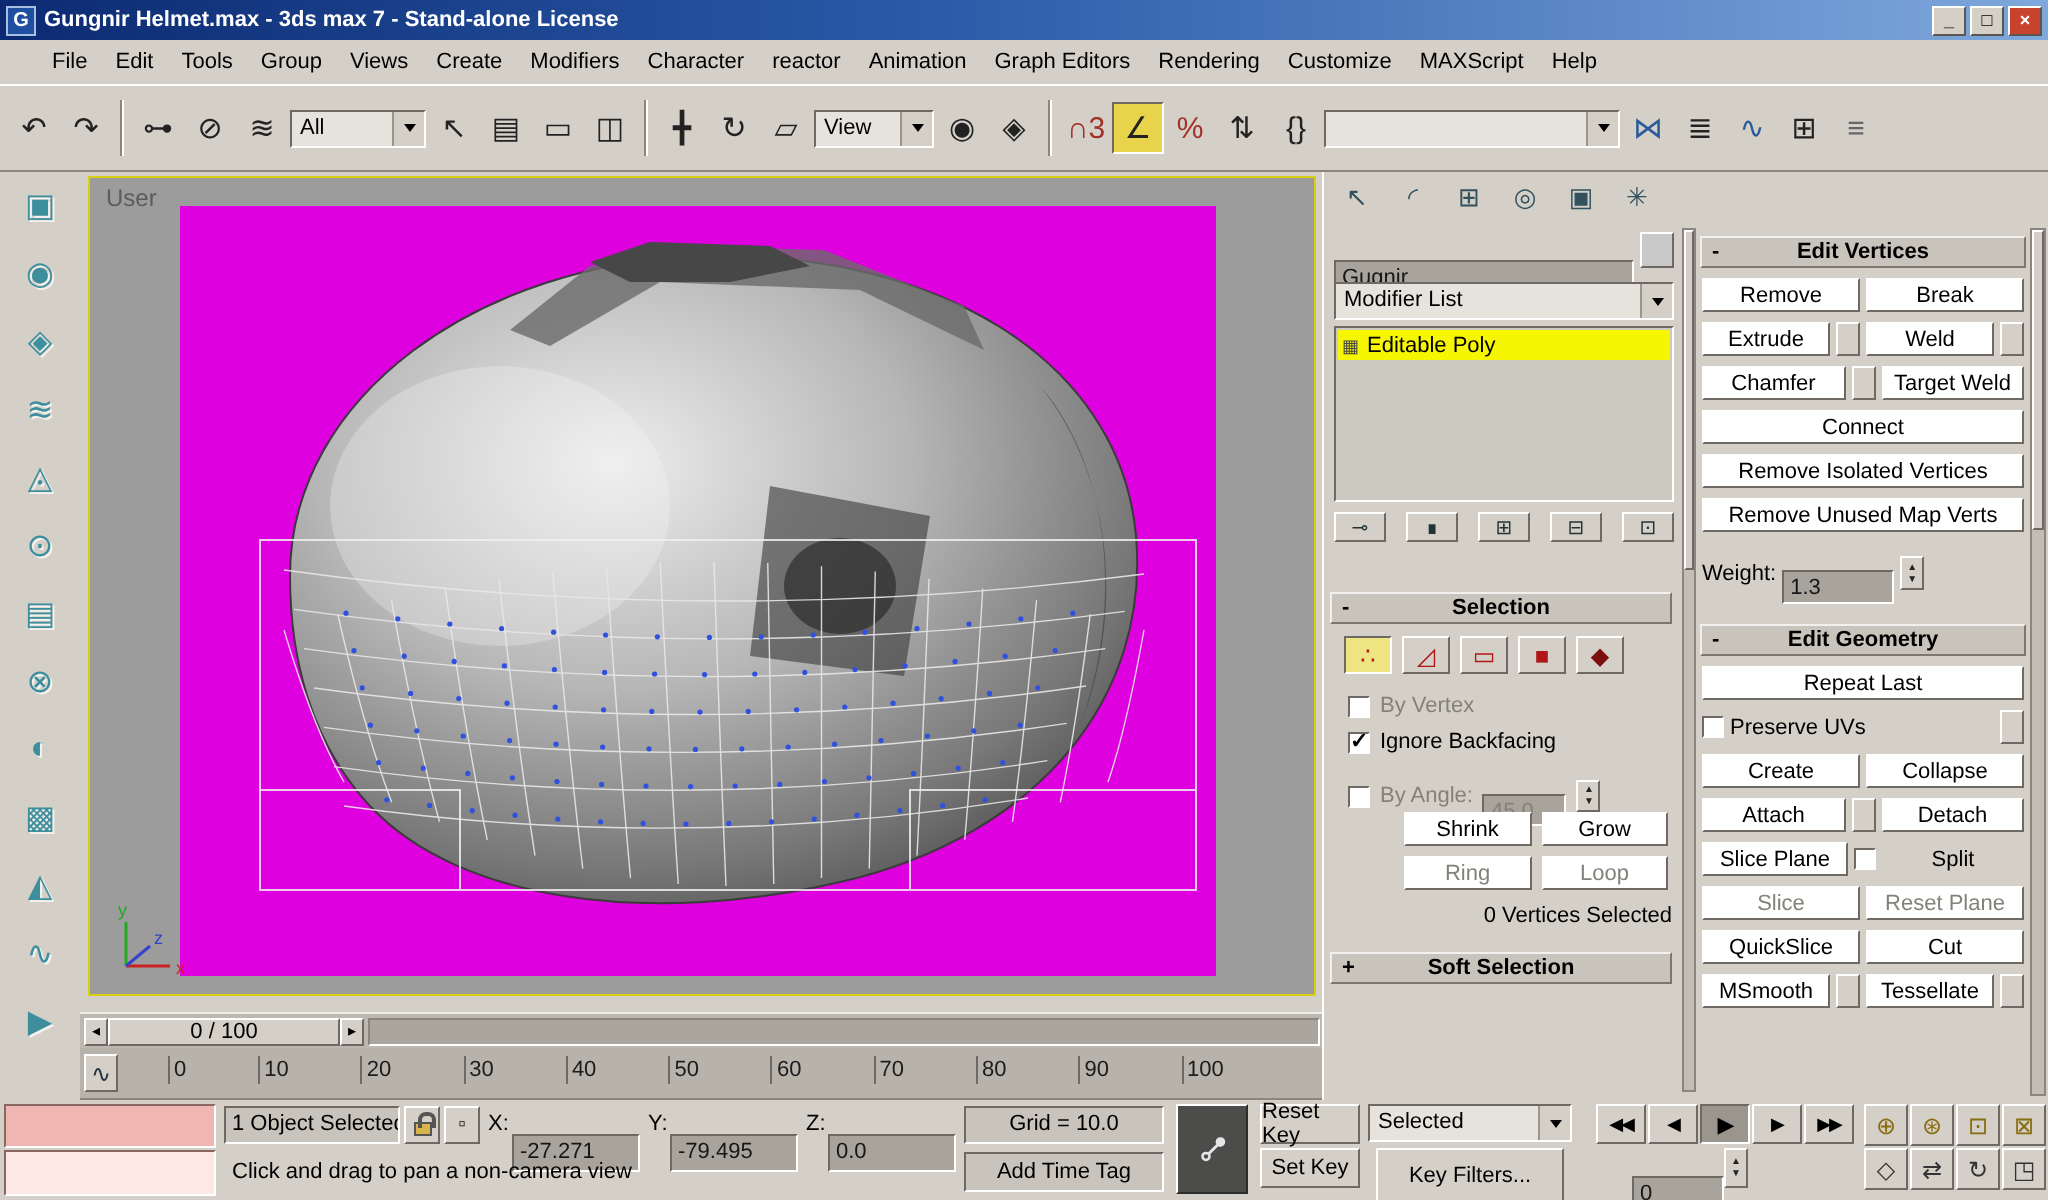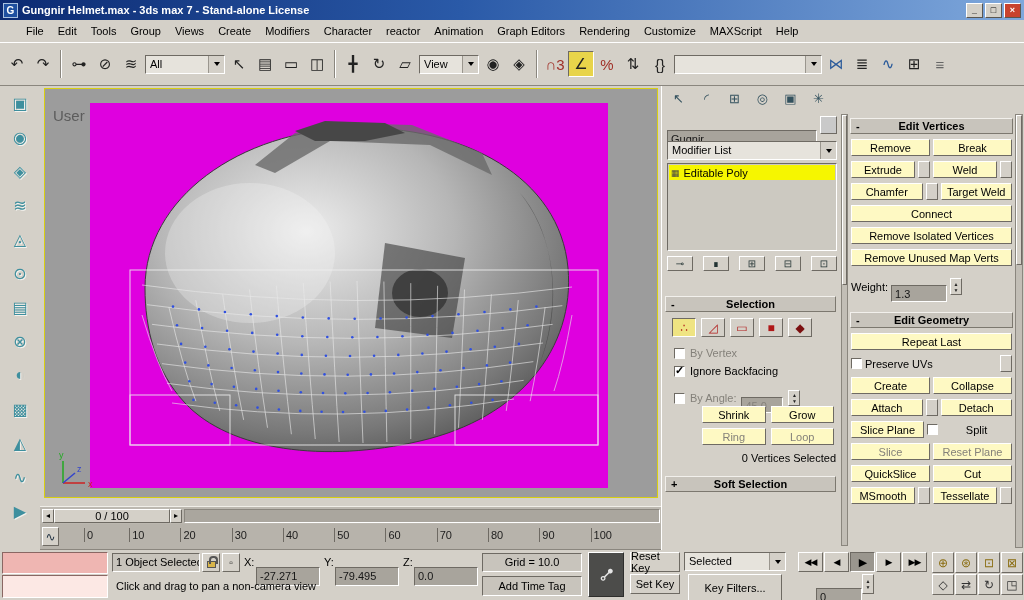--- a/index.html
+++ b/index.html
@@ -26,32 +26,32 @@
 .combo{display:flex;height:19px;border:1px solid;border-color:#6e6a63 #fff #fff #6e6a63;background:#e6e3dc;flex:none;}
 .combo .txt{flex:1;padding:2px 4px;white-space:nowrap;overflow:hidden;}
 .combo .dd{width:16px;background:#d4d0c8;border-left:1px solid #9a968e;display:flex;align-items:center;justify-content:center;}
 .arrow-down{width:0;height:0;border-left:3px solid transparent;border-right:3px solid transparent;border-top:4px solid #000;}
 .field{background:#a8a49c;border:1px solid;border-color:#6e6a63 #fff #fff #6e6a63;color:#161616;padding:2px 3px;white-space:nowrap;overflow:hidden;margin-top:14px;}
 .spin{width:12px;display:flex;flex-direction:column;align-items:center;justify-content:center;background:#d4d0c8;border:1px solid;border-color:#fff #6e6a63 #6e6a63 #fff;font-size:5px;line-height:6px;color:#222;}
 .spin::before{content:"▲";}.spin::after{content:"▼";}
 .checkbox{width:11px;height:11px;background:#fff;border:1px solid;border-color:#6e6a63 #fff #fff #6e6a63;position:relative;flex:none;}
 .checkbox.checked::after{content:"✓";position:absolute;left:0px;top:-3px;font-size:11px;font-weight:bold;color:#000;}
 .dis{color:#84817a;}
-.rbtn{height:17px;background:#fef9c3;border:1px solid;border-color:#fff #6e6a63 #6e6a63 #fff;display:flex;align-items:center;justify-content:center;white-space:nowrap;overflow:hidden;flex:1;}
+.rbtn{height:17px;background:#ffffff;border:1px solid;border-color:#fff #6e6a63 #6e6a63 #fff;display:flex;align-items:center;justify-content:center;white-space:nowrap;overflow:hidden;flex:1;}
 .optbox{width:12px;height:17px;background:#d4d0c8;border:1px solid;border-color:#fff #6e6a63 #6e6a63 #fff;flex:none;}
 .rhead{height:16px;background:#c8c4bc;border:1px solid;border-color:#f2f0ec #7c786f #7c786f #f2f0ec;display:flex;align-items:center;justify-content:center;font-weight:bold;position:absolute;}
 .rhead .ind{position:absolute;left:5px;}
 
 
 .left-toolbar{position:absolute;left:0;top:86px;width:40px;height:470px;display:flex;flex-direction:column;align-items:center;padding-top:6px;}
 .lt-icon{width:28px;height:22px;display:flex;align-items:center;justify-content:center;font-size:16px;color:#3e8f9e;margin-bottom:12px;text-shadow:1px 1px 0 #f4f2ee;}
 
 
 .viewport{position:absolute;left:44px;top:88px;width:614px;height:410px;background:#9c9c9c;border:1px solid #d8cf12;}
-.vp-label{position:absolute;left:8px;top:18px;color:#5c5c5c;font-size:15px;}
+.vp-label{position:absolute;left:8px;top:3px;color:#5c5c5c;font-size:12px;}
 .canvas{position:absolute;left:45px;top:14px;width:518px;height:385px;background:#df00df;}
 .axis{position:absolute;left:6px;bottom:4px;}
 
 
 .trackbar{position:absolute;left:40px;top:506px;width:622px;height:18px;background:#bcb8b0;border-top:1px solid #f0eee8;display:flex;align-items:center;padding:1px 2px;}
 .ts-btn{width:12px;height:14px;font-size:8px;display:flex;align-items:center;justify-content:center;flex:none;}
 .ts-handle{width:116px;height:14px;display:flex;align-items:center;justify-content:center;flex:none;}
 .ts-track{flex:1;height:14px;background:#aaa69e;border:1px solid;border-color:#8a867e #fff #fff #8a867e;margin-left:2px;}
 .ruler{position:absolute;left:40px;top:524px;width:622px;height:26px;background:#b7b3ab;border-bottom:1px solid #8a867e;}
 .mini-curve{position:absolute;left:2px;top:3px;width:17px;height:19px;display:flex;align-items:center;justify-content:center;font-size:12px;color:#234;}
@@ -151,21 +151,21 @@
     <span style="display:flex">
         <span class="tbtn">↶</span>
         <span class="tbtn">↷</span>
       </span>
     <span class="sep"></span>
     <span style="display:flex">
         <span class="tbtn">⊶</span>
         <span class="tbtn">⊘</span>
         <span class="tbtn">≋</span>
       </span>
-    <span class="combo" style="width:80px">
+    <span class="combo" style="width:68px">
       <span class="txt">All</span>
       <span class="dd">
           <i class="arrow-down"></i>
         </span>
     </span>
     <span style="display:flex">
         <span class="tbtn">↖</span>
         <span class="tbtn">▤</span>
         <span class="tbtn">▭</span>
         <span class="tbtn">◫</span>

